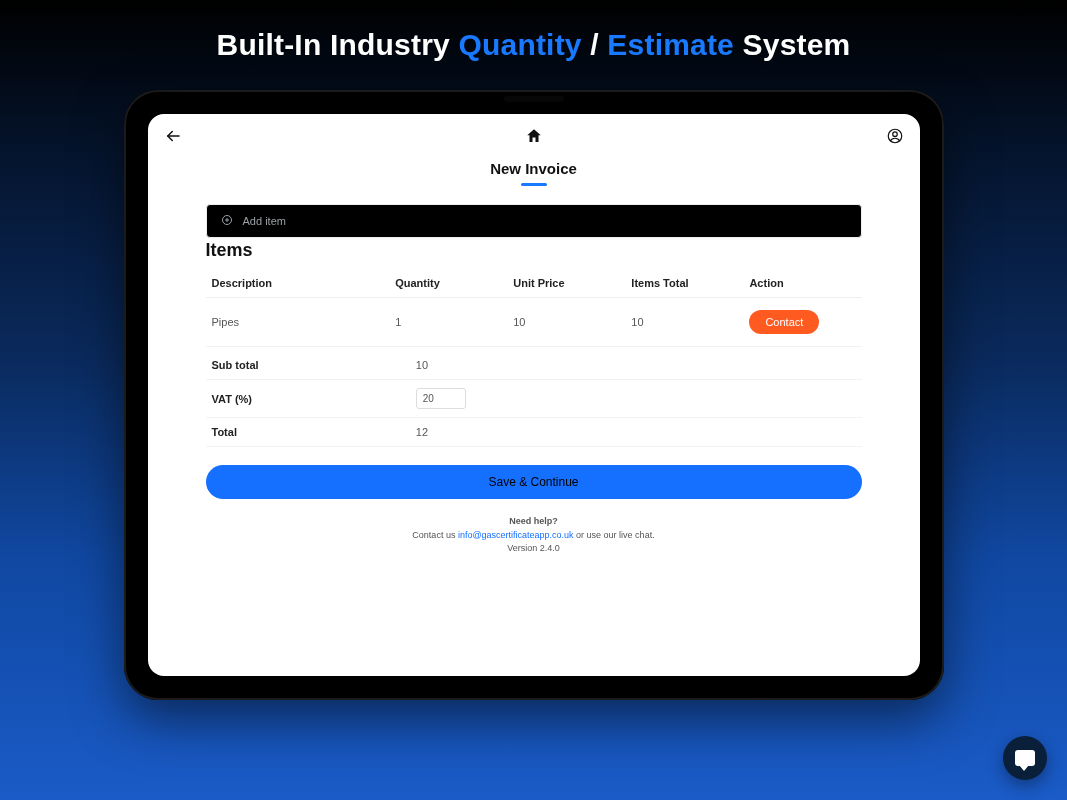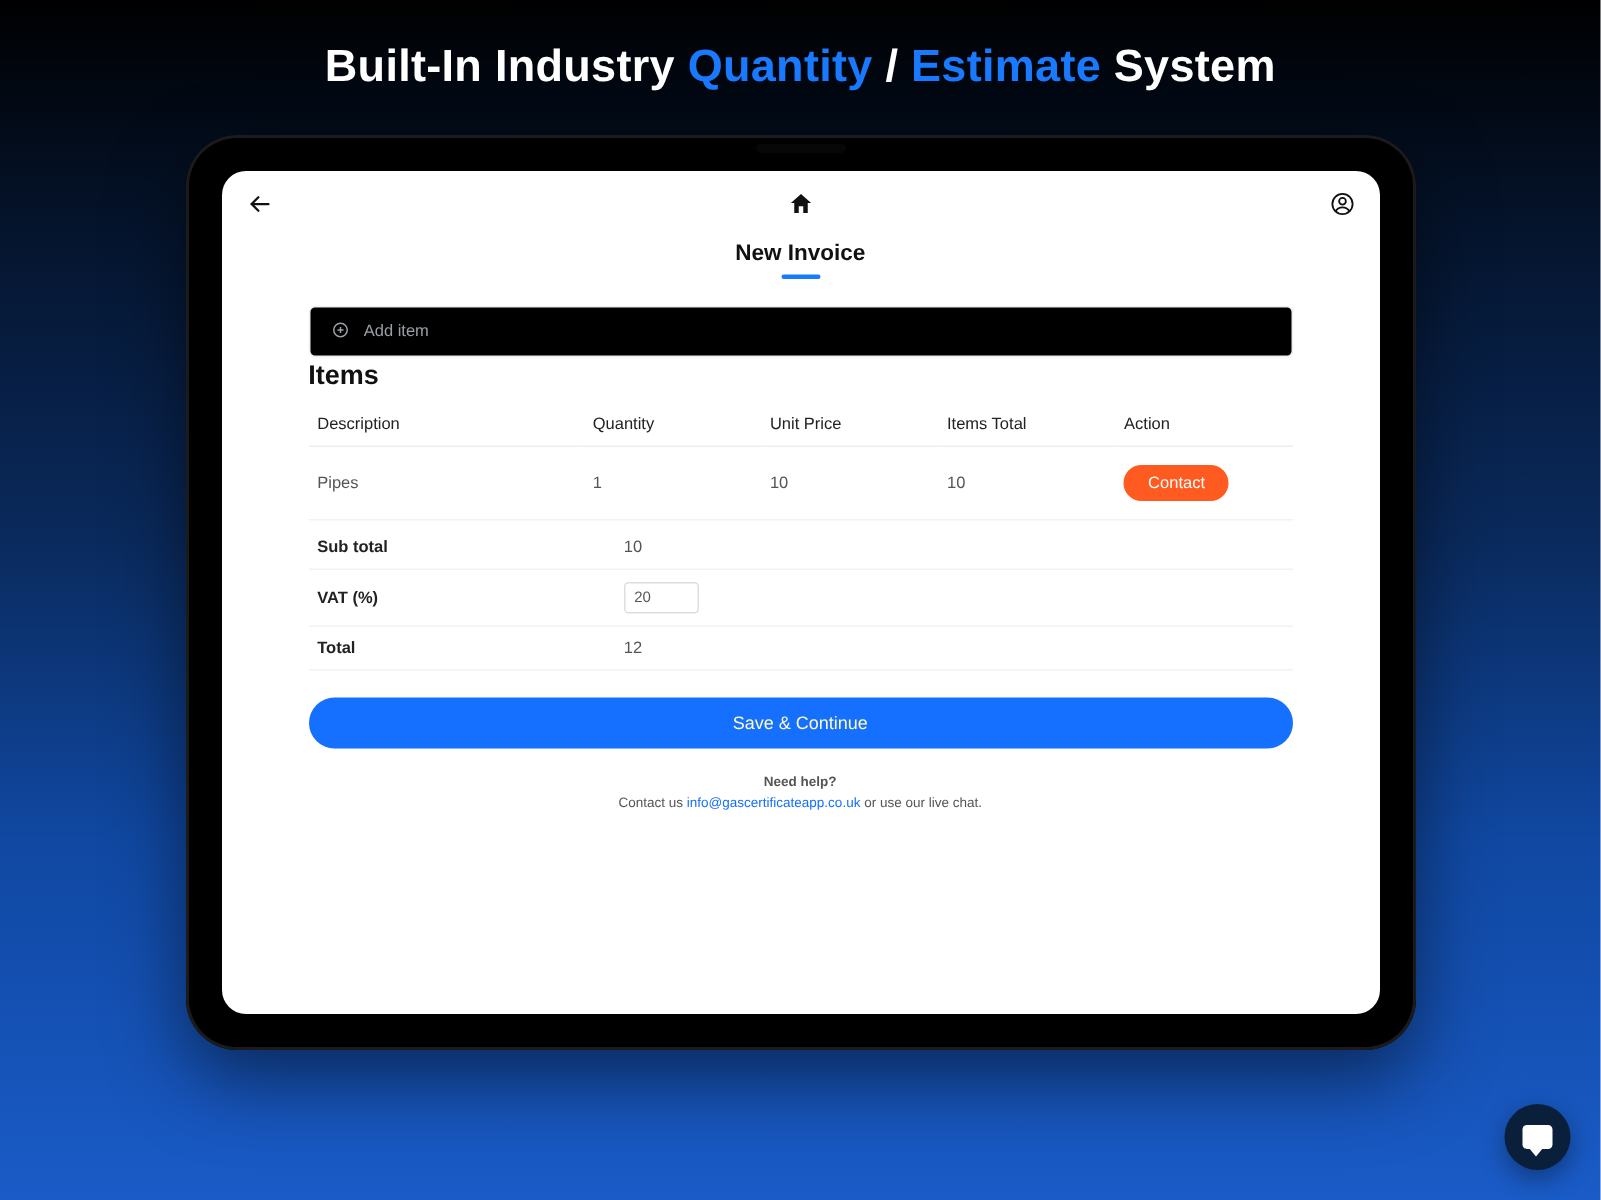--- a/index.html
+++ b/index.html
@@ -100,21 +100,21 @@
     margin-bottom: 6px;
   }
   .items-table {
     width: 100%;
     border-collapse: collapse;
     font-size: 11px;
     color: #333;
   }
   .items-table th {
     text-align: left;
-    font-weight: 400;
+    font-weight: 700;
     padding: 10px 6px 8px;
     border-bottom: 1px solid #eee;
     color: #222;
   }
   .items-table td {
     padding: 12px 6px;
     border-bottom: 1px solid #f2f2f2;
     vertical-align: middle;
     color: #555;
   }
@@ -160,21 +160,21 @@
     padding: 4px 6px;
     color: #555;
     margin-left: 24px;
     text-align: left;
   }
   .save-btn {
     display: block;
     width: 100%;
     margin-top: 18px;
     background: #156fff;
-    color: #fef9c3;
+    color: #000000;
     border: none;
     border-radius: 24px;
     height: 34px;
     font-size: 12px;
     font-weight: 500;
     cursor: pointer;
   }
   .footer {
     margin-top: 16px;
     text-align: center;
@@ -303,20 +303,21 @@
         </div>
       </div>
 
       <button class="save-btn">Save &amp; Continue</button>
 
       <div class="footer">
         <div class="need">Need help?</div>
         <div>
           <span>Contact us </span><a href="#">info@gascertificateapp.co.uk</a><span> or use our live chat.</span>
         </div>
+        <div>Version 2.4.0</div>
       </div>
     </div>
 
   </div>
 </div>
 
 <div class="chat-fab">
   <div class="inner"></div>
 </div>
 

